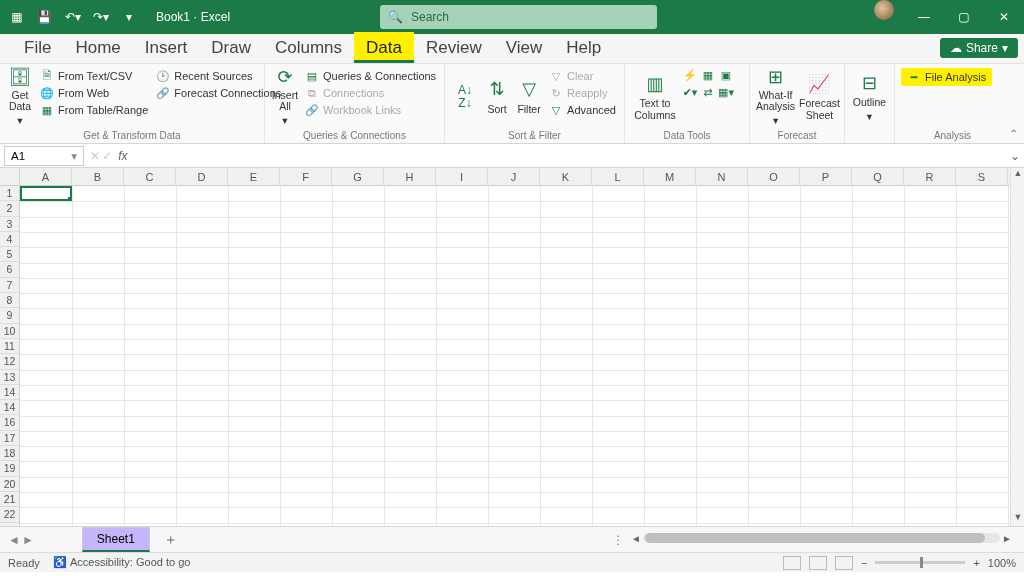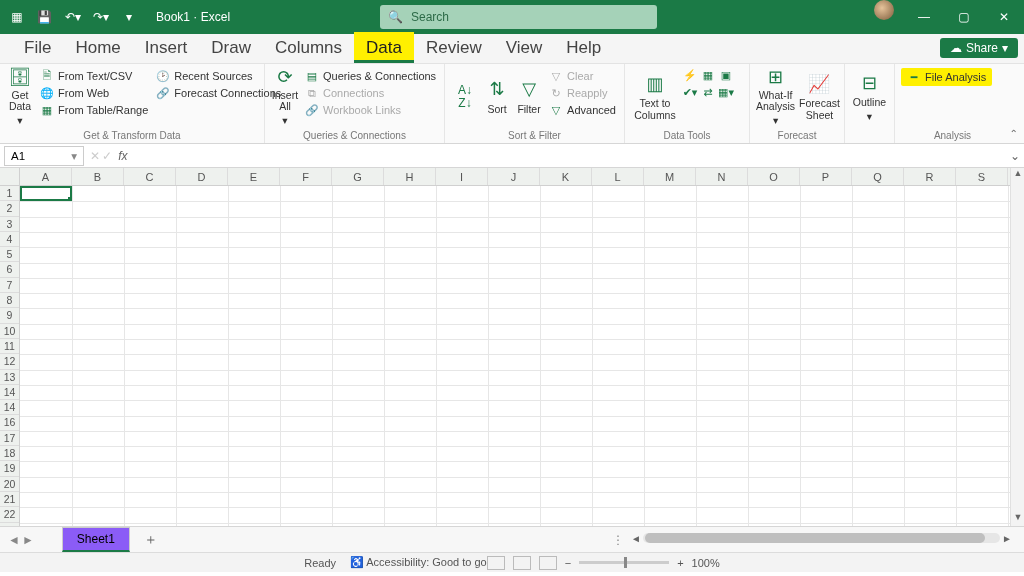--- a/index.html
+++ b/index.html
@@ -51,28 +51,28 @@
 .gridlines-h { position: absolute; left: 0; right: 0; height: 1px; background: #e6e6e6; }
 .gridlines-v { position: absolute; top: 0; bottom: 0; width: 1px; background: #e6e6e6; }
 .sel-cell { position: absolute; left: 0; top: 0; width: 52px; height: 15.3px; border: 2px solid #1b7a46; background: #fff; }
 .sel-handle { position: absolute; right: -3px; bottom: -3px; width: 5px; height: 5px; background: #1b7a46; }
 .vscroll { width: 14px; background: #f3f3f3; border-left: 1px solid #e0e0e0; position: relative; }
 .vscroll .up, .vscroll .down { position: absolute; left: 0; width: 14px; height: 14px; text-align: center; font-size: 9px; color: #666; }
 .vscroll .up { top: 0; } .vscroll .down { bottom: 0; }
 
 .sheetbar { height: 26px; border-top: 1px solid #d6d6d6; display: flex; align-items: center; background: #f7f7f7; position: relative; }
 .sheet-nav { display: flex; gap: 2px; padding: 0 8px; color: #888; }
-.sheet-tab { padding: 4px 14px; background: #8b5cf6; border: 1px solid #ccc; border-bottom: 2px solid #1b7a46; font-size: 12px; margin-left: 20px; }
+.sheet-tab { padding: 4px 14px; background: #c4b5fd; border: 1px solid #ccc; border-bottom: 2px solid #1b7a46; font-size: 12px; margin-left: 40px; }
 .addsheet { margin-left: 14px; color: #666; font-size: 14px; }
 .hscroll { position: absolute; right: 10px; top: 4px; width: 385px; height: 14px; display: flex; align-items: center; }
 .hscroll .track { flex: 1; height: 10px; background: #e6e6e6; border-radius: 5px; position: relative; }
 .hscroll .thumb { position: absolute; left: 2px; top: 0; height: 10px; width: 340px; background: #bfbfbf; border-radius: 5px; }
 .hscroll .ar { width: 14px; text-align: center; color: #666; font-size: 10px; }
 
-.statusbar { height: 20px; background: #f3f3f3; border-top: 1px solid #dcdcdc; display: flex; align-items: center; font-size: 11px; color: #555; padding: 0 8px; justify-content: center; }
+.statusbar { height: 20px; background: #f3f3f3; border-top: 1px solid #dcdcdc; display: flex; align-items: center; font-size: 11px; color: #555; padding: 0 8px; justify-content: space-between; }
 .statusbar .right { display: flex; align-items: center; gap: 8px; }
 .view-btn { width: 18px; height: 14px; border: 1px solid #bbb; }
 .zoom-slider { width: 90px; height: 3px; background: #ccc; position: relative; }
 .zoom-slider .t { position: absolute; left: 45px; top: -4px; width: 3px; height: 11px; background: #888; }
 </style>
 </head>
 <body>
 
 <div class="titlebar">
   <div class="left">

